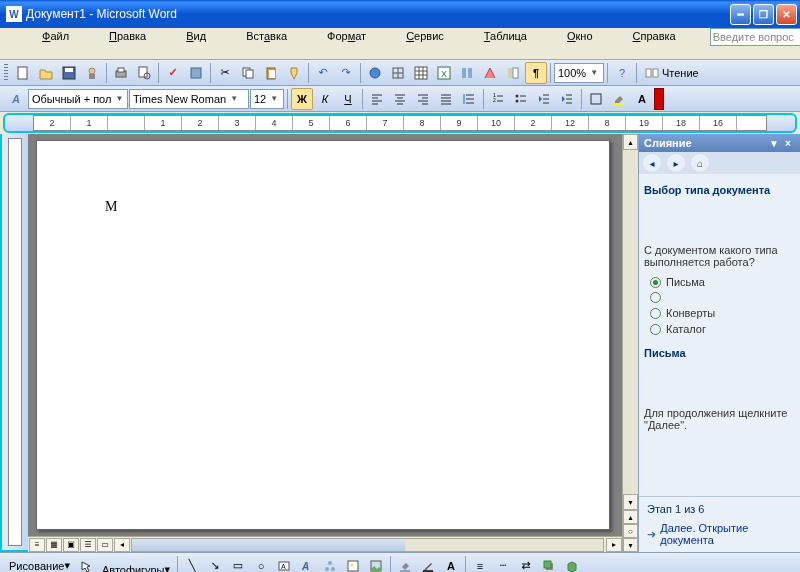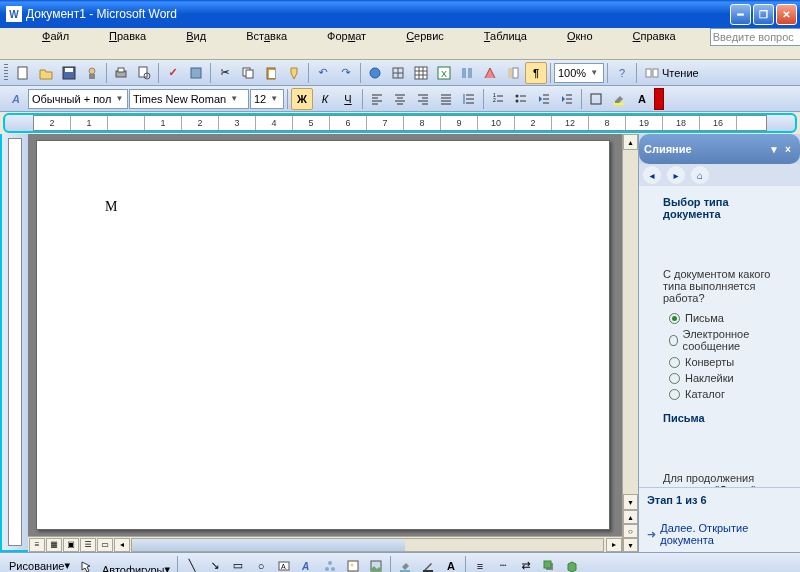--- a/index.html
+++ b/index.html
@@ -58,33 +58,33 @@
 .hscroll .track { flex:1; height:14px; background:#e8e4d4; border:1px solid #aca899; margin:0 1px; position:relative;}
 .hscroll .thumb { position:absolute; left:0; width:58%; height:100%; background:linear-gradient(#dbe5f2,#b8cce4);}
 
 .vscroll-col { width: 16px; background:#ece9d8; display:flex; flex-direction:column; border-left:1px solid #aca899;}
 .vscroll-col .arrow-btn { height:16px; border:1px solid #aca899; background:#f5f3e8; font-size:8px; display:flex; align-items:center; justify-content:center;}
 .vscroll-col .track { flex:1; background:#e8e4d4;}
 .vscroll-col .nav-btn { height:14px; border:1px solid #aca899; background:#f5f3e8; font-size:8px; display:flex; align-items:center; justify-content:center;}
 
 
 .taskpane { width: 162px; background: #cdd9ed; display: flex; flex-direction: column; border-left:1px solid #8ba0bc;}
-.tp-header { height: 30px; background: linear-gradient(#7aa2d8,#5a82b8); color:#fff; display:flex; align-items:center; padding:0 5px; font-size:11px; font-weight:bold;border-radius:10px;}
+.tp-header { height: 18px; background: linear-gradient(#7aa2d8,#5a82b8); color:#fff; display:flex; align-items:center; padding:0 5px; font-size:11px; font-weight:bold;}
 .tp-header .tp-title { flex:1; }
 .tp-header .tp-ctrl { width:14px; text-align:center; font-size:10px;}
 .tp-nav { height:22px; background:#d6e0ef; display:flex; align-items:center; padding:0 4px; gap:6px; color:#003399;}
 .tp-nav .nav-ic { width:18px; height:18px; display:flex; align-items:center; justify-content:center; background:#eaf0f8; border-radius:50%; font-size:10px;}
-.tp-body { flex:1; background:#eaf0f8; padding:6px 24px; font-size:11px; overflow:auto;}
+.tp-body { flex:1; background:#eaf0f8; padding:6px 5px; font-size:11px; overflow:auto;}
 .tp-body .sect-title { font-weight:bold; color:#003366; margin:4px 0;}
 .tp-body .desc { color:#333; margin-bottom:6px;margin-top:48px;}
 .tp-body .radio-row { display:flex; align-items:center; gap:5px; padding:2px 0 2px 6px; color:#333;}
 .tp-body .radio { width:11px; height:11px; border:1px solid #5a7a5a; border-radius:50%; display:flex; align-items:center; justify-content:center;}
 .tp-body .radio.sel::after { content:''; width:5px; height:5px; background:#2a8a2a; border-radius:50%;}
 .tp-footer { background:#eaf0f8; padding:6px 8px; border-top:1px solid #b8c8de;}
-.tp-step { font-weight:bold; color:#003366; margin-bottom:16px;}
+.tp-step { font-weight:normal; color:#003366; margin-bottom:7px;}
 .tp-link { color:#003399; font-size:11px; display:flex; align-items:center; gap:4px;}
 .tp-link .link-ic { color:#3a6aa8;}
 
 
 .draw-toolbar { height: 26px; background: linear-gradient(#e4ecf7,#c4d5ef); display:flex; align-items:center; padding:0 4px; gap:1px; border-top:1px solid #8ba0bc;}
 
 
 .statusbar { height: 20px; background: #ece9d8; border-top:1px solid #aca899; display:flex; align-items:center; font-size:11px; color:#333;}
 .statusbar .cell { padding:0 8px; border-right:1px solid #aca899; height:18px; display:flex; align-items:center;}
 .statusbar .dim { color:#999;}
@@ -434,29 +434,24 @@
     <div class="tp-body">
       <div class="sect-title">Выбор типа документа</div>
       <div class="desc">С документом какого типа выполняется работа?</div>
       <div id="tpOptions">
           <div class="radio-row">
             <div class="radio sel"></div>
             <span>Письма</span>
           </div>
           <div class="radio-row">
             <div class="radio"></div>
-            <span>Электронное сообщение</span>
           </div>
           <div class="radio-row">
             <div class="radio"></div>
             <span>Конверты</span>
-          </div>
-          <div class="radio-row">
-            <div class="radio"></div>
-            <span>Наклейки</span>
           </div>
           <div class="radio-row">
             <div class="radio"></div>
             <span>Каталог</span>
           </div>
         </div>
       <div class="sect-title" style="margin-top:10px;">Письма</div>
       <div class="desc">Для продолжения щелкните "Далее".</div>
     </div>
     <div class="tp-footer">

